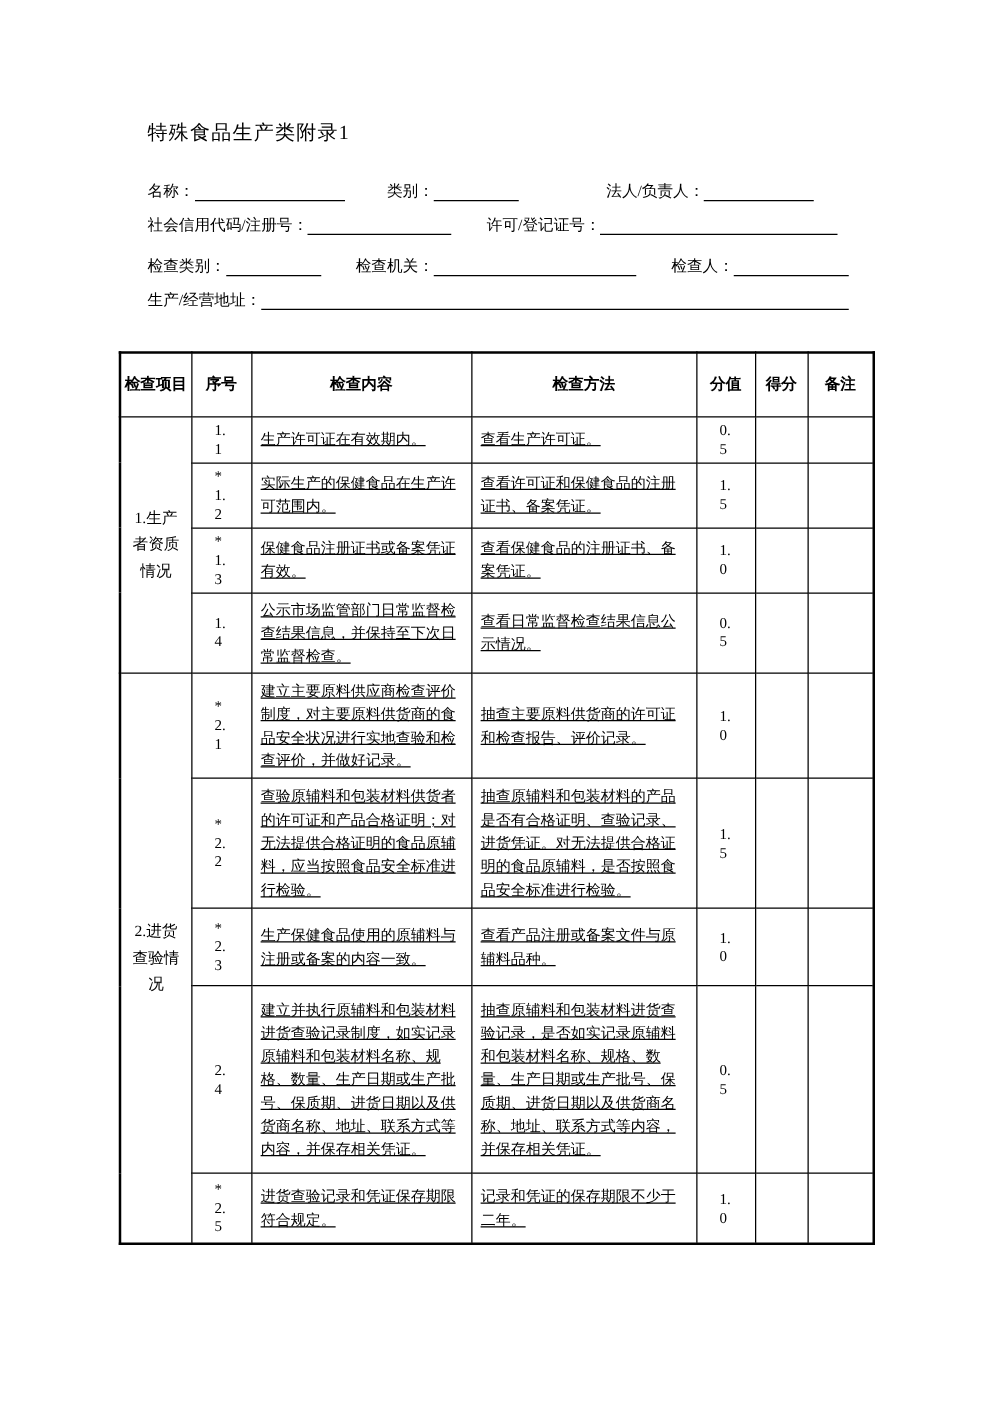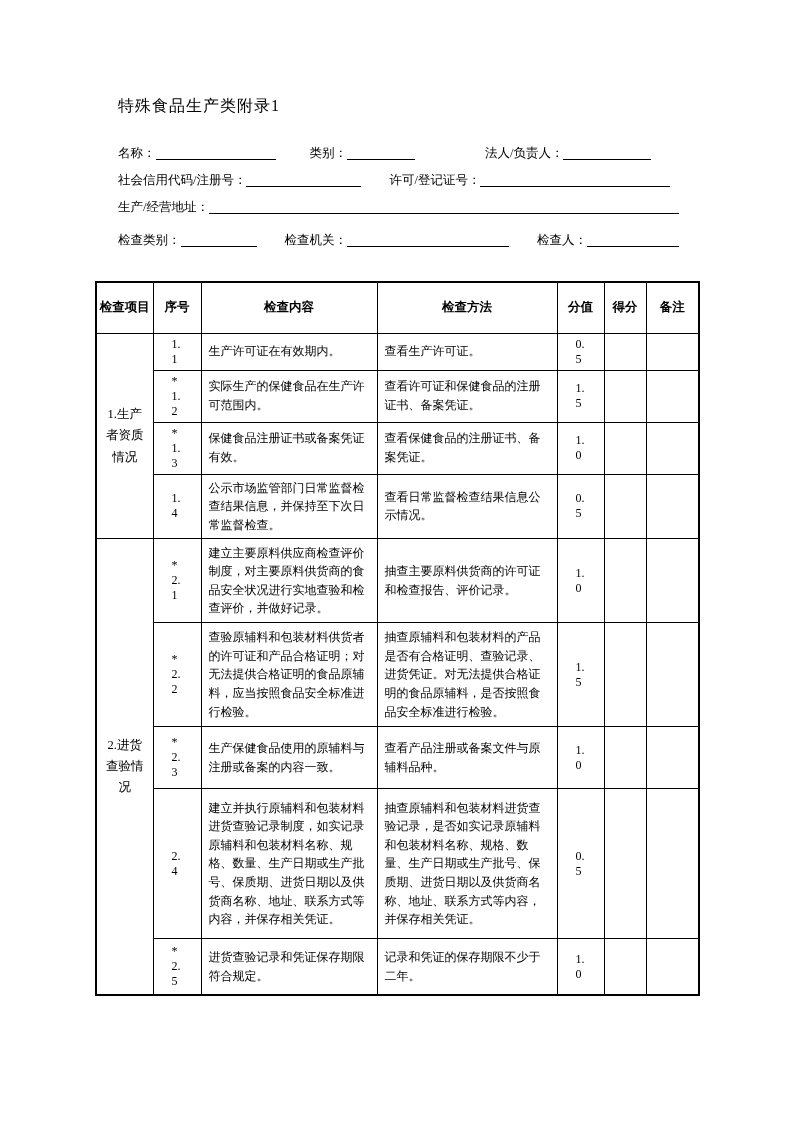--- a/index.html
+++ b/index.html
@@ -35,21 +35,21 @@
     font-weight: bold;
     letter-spacing: 1px;
     font-family: "Liberation Sans", sans-serif;
   }
   .form {
     margin: 28px 0 0 23px;
     font-size: 12.5px;
   }
   .form-row {
     display: flex;
-    align-items: flex-start;
+    align-items: center;
     margin-bottom: 10px;
     white-space: nowrap;
   }
   .form-label { flex: 0 0 auto; }
   .blank {
     display: inline-block;
     border-bottom: 1px solid #000;
     height: 14px;
     flex: 0 0 auto;
   }
@@ -86,20 +86,21 @@
     line-height: 1.7;
     font-size: 12.5px;
   }
   td.cell-no, td.cell-score {
     padding: 3px 18px;
   }
   td.cell-text {
     text-align: left;
     padding: 4px 7px;
     line-height: 1.55;
+    text-decoration: underline;
   }
   td.cell-empty { padding: 0; }
 </style>
 </head>
 <body>
 
 <div class="page">
 
   <div class="appendix">特殊食品生产类附录1</div>
 
@@ -111,31 +112,31 @@
       <span class="blank w68"></span>
       <span class="form-label ml70">法人/负责人：</span>
       <span class="blank w88"></span>
     </div>
     <div class="form-row">
       <span class="form-label">社会信用代码/注册号：</span>
       <span class="blank w115"></span>
       <span class="form-label ml28">许可/登记证号：</span>
       <span class="blank w190"></span>
     </div>
-    <div class="form-row">
-      <span class="form-label">生产/经营地址：</span>
-      <span class="blank w470"></span>
-    </div>
     <div class="form-row mt16">
       <span class="form-label">检查类别：</span>
       <span class="blank w76"></span>
       <span class="form-label ml28">检查机关：</span>
       <span class="blank w162"></span>
       <span class="form-label ml28">检查人：</span>
       <span class="blank w92"></span>
+    </div>
+    <div class="form-row">
+      <span class="form-label">生产/经营地址：</span>
+      <span class="blank w470"></span>
     </div>
   </div>
 
   <table class="check-table">
     <colgroup>
       <col style="width:57px">
         <col style="width:48px">
         <col style="width:176px">
       <col style="width:180px">
         <col style="width:47px">

